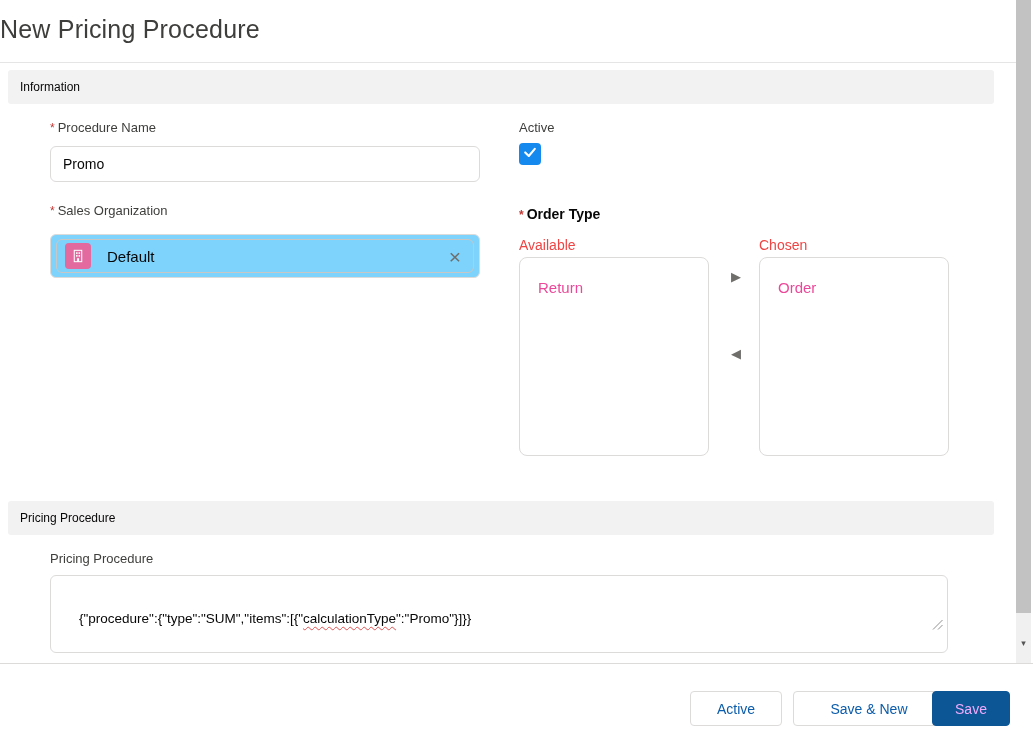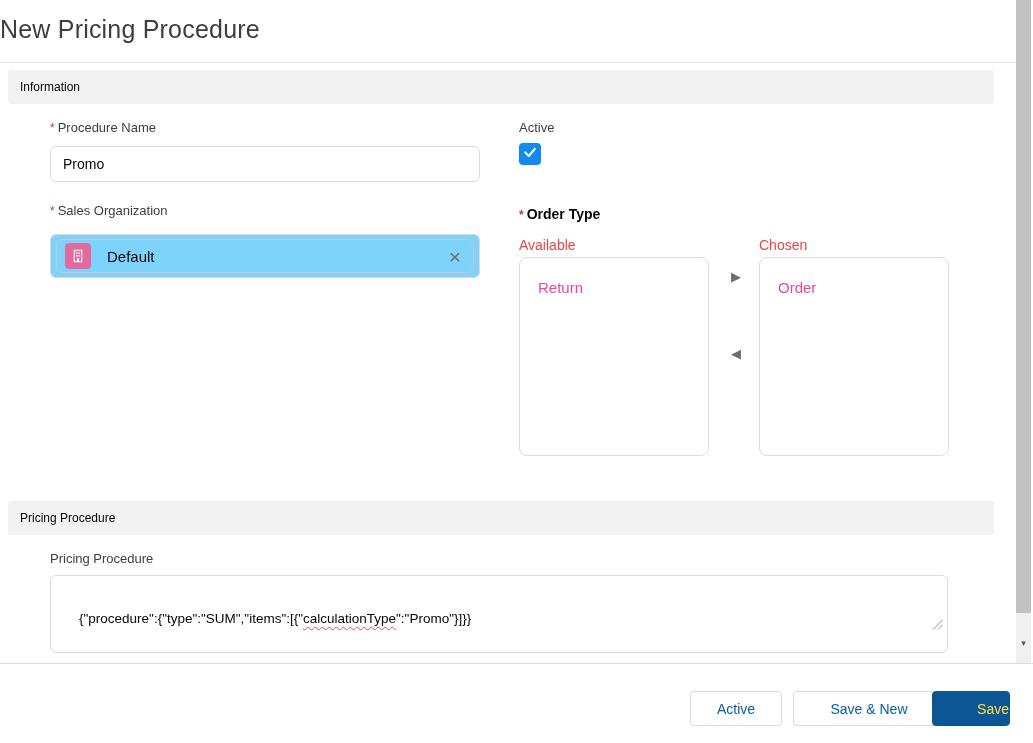--- a/index.html
+++ b/index.html
@@ -52,21 +52,21 @@
   .json-area { position:absolute; left:50px; top:575px; width:898px; height:78px;
     border:1px solid #dddbda; border-radius:6px; background:#fff; padding:20px 13px;
     font-size:13.5px; color:#080707; white-space:pre; overflow:hidden; cursor:text; }
   .squiggle { text-decoration-line:underline; text-decoration-style:wavy;
     text-decoration-color:#e05252; text-decoration-thickness:1px; text-underline-offset:3px; }
   .resize-handle { position:absolute; right:3px; bottom:3px; }
 
   .btn { position:absolute; top:691px; height:35px; border-radius:4px; font-size:14px;
     font-family:"Liberation Sans", sans-serif; cursor:pointer; }
   .btn-neutral { background:#fff; border:1px solid #dddbda; color:var(--accent-blue); }
-  .btn-brand { background:var(--save-bg); border:1px solid var(--save-bg); color:#fde047;text-align:right; }
+  .btn-brand { background:var(--save-bg); border:1px solid var(--save-bg); color:#f0abfc; }
   .btn-cancel { left:690px; width:92px; }
   .btn-savenew { left:793px; width:152px; }
   .btn-save { left:932px; width:78px; }
 
   .sb-track { position:absolute; left:1016px; top:0; width:15px; height:663px; background:#f0f0f0; }
   .sb-thumb { position:absolute; left:0; top:0; width:15px; height:613px; background:#c2c2c2; }
   .sb-arrow { position:absolute; left:0; top:638px; width:15px; text-align:center;
     font-size:9px; color:#555; cursor:pointer; }
 </style>
 </head>

